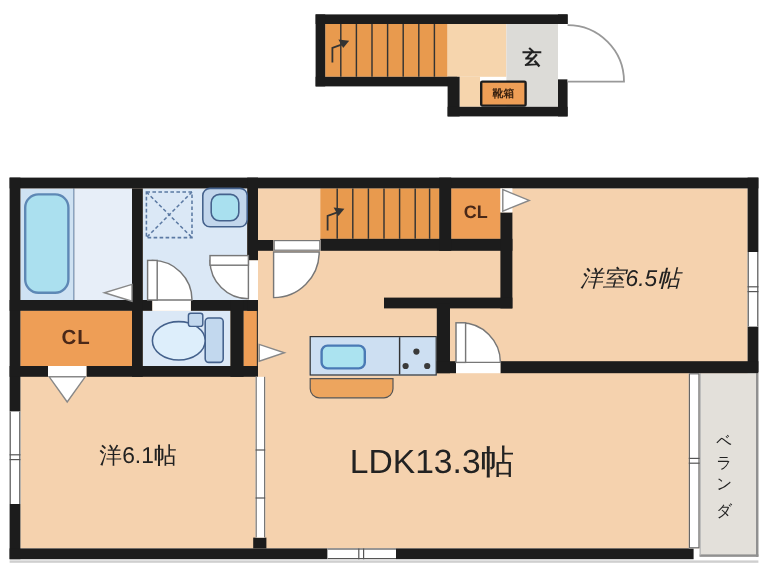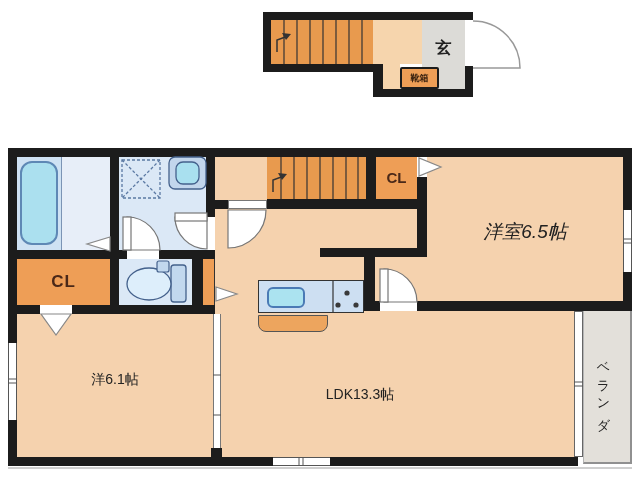--- a/index.html
+++ b/index.html
@@ -87,22 +87,22 @@
   <div class="gap" style="left:273px;top:457px;width:57px;height:9px;border-top:1px solid #555;border-bottom:1px solid #555;box-sizing:border-box;"></div>
   <div class="gap" style="left:206px;top:217px;width:9px;height:33px;"></div>
   <div class="gap" style="left:127px;top:250px;width:32px;height:9px;"></div>
   <div class="gap" style="left:228px;top:200px;width:39px;height:9px;border:1px solid #777;box-sizing:border-box;"></div>
   <div class="gap" style="left:380px;top:301px;width:37px;height:10px;"></div>
   <div class="gap" style="left:40px;top:305px;width:32px;height:9px;"></div>
   <div class="gap" style="left:417px;top:157px;width:10px;height:20px;"></div>
   <div class="gap" style="left:213px;top:314px;width:8px;height:134px;border-left:1px solid #777;border-right:1px solid #777;box-sizing:border-box;"></div>
 
   <div class="lbl" style="left:427px;top:219px;width:196px;height:26px;font-size:19px;font-style:italic;">洋室6.5帖</div>
-  <div class="lbl" style="left:17px;top:367px;width:196px;height:26px;font-size:14px;">洋6.1帖</div>
-  <div class="lbl" style="left:240px;top:381px;width:240px;height:28px;font-size:14px;">LDK13.3帖</div>
+  <div class="lbl" style="left:17px;top:367px;width:196px;height:26px;font-size:19px;">洋6.1帖</div>
+  <div class="lbl" style="left:240px;top:371px;width:240px;height:28px;font-size:28px;">LDK13.3帖</div>
   <div class="lbl" style="left:17px;top:270px;width:93px;height:24px;font-size:17px;font-weight:bold;color:#4a2818;letter-spacing:1px;">CL</div>
   <div class="lbl" style="left:376px;top:166px;width:41px;height:22px;font-size:15px;font-weight:bold;color:#4a2818;">CL</div>
   <div class="lbl" style="left:592px;top:334px;width:22px;height:110px;font-size:13px;writing-mode:vertical-rl;letter-spacing:4px;">ベランダ</div>
 
   <svg class="overlay" width="640" height="480" viewBox="0 0 640 480">
 
     <g stroke="#333" stroke-width="1.2">
       <line x1="284" y1="20" x2="284" y2="64"></line>
         <line x1="297" y1="20" x2="297" y2="64"></line>
       <line x1="310" y1="20" x2="310" y2="64"></line>

